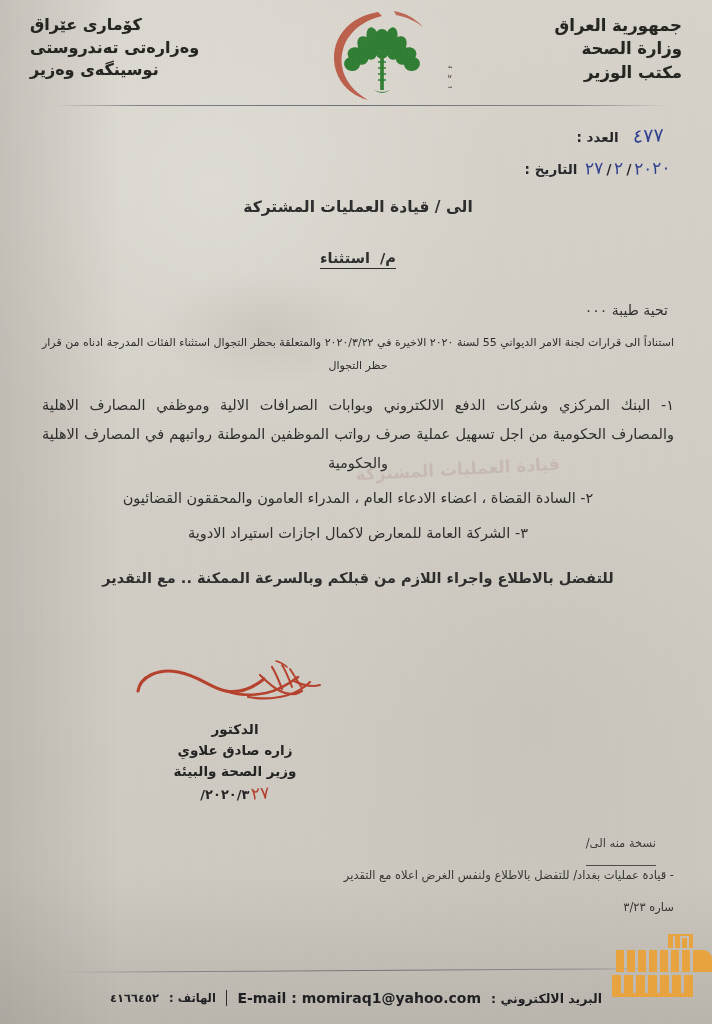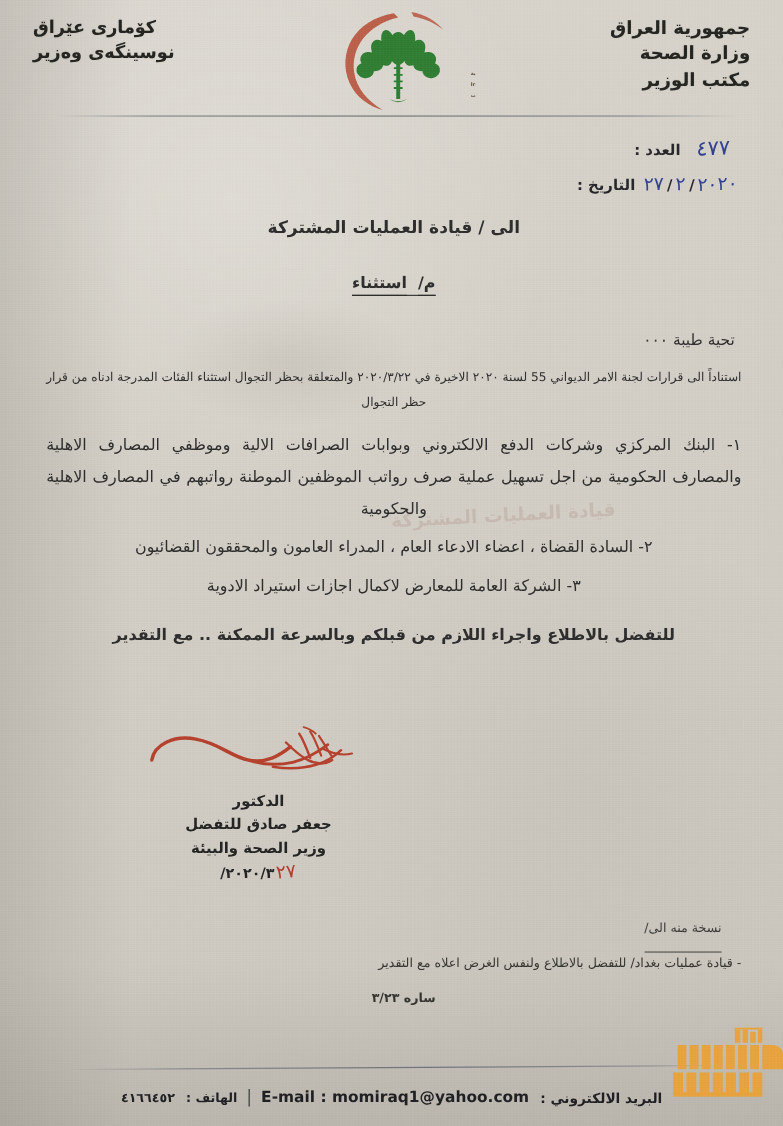--- a/index.html
+++ b/index.html
@@ -211,24 +211,22 @@
   .cc-title span { border-bottom: 1px solid #4a4a46; padding-bottom: 15px; }
   .cc-item {
     font-size: 11.5px;
     color: #34342f;
     text-align: right;
     letter-spacing: .2px;
   }
   .cc-sign {
     font-size: 11.5px;
     color: #34342f;
-    text-align: center;
     margin-top: 18px;
     letter-spacing: .5px;
-    font-weight: bold;
   }
 
   
   .footer-rule {
     position: absolute;
     bottom: 53px;
     left: 60px;
     right: 55px;
     height: 1px;
     background: linear-gradient(90deg, rgba(110,112,120,0) 0%, rgba(96,99,110,.6) 18%, rgba(86,90,102,.75) 55%, rgba(96,99,110,.55) 88%, rgba(110,112,120,0) 100%);
@@ -335,20 +333,21 @@
         </g>
 
         <text x="128" y="58" font-family="DejaVu Sans, sans-serif" font-size="4.6" font-weight="bold" fill="#5a4a3a" text-anchor="end">وزارة الصحة العراقية</text>
         <text x="128" y="68" font-family="DejaVu Sans, sans-serif" font-size="4.6" font-weight="bold" fill="#5a4a3a" text-anchor="end">Iraqi Ministry of Health</text>
         <text x="128" y="78" font-family="DejaVu Sans, sans-serif" font-size="4.6" font-weight="bold" fill="#5a4a3a" text-anchor="end">Founded 1920   تأسست</text>
       </svg>
     </div>
 
     <div class="hdr-block hdr-ku">
       <div>كۆماری عێراق</div>
+      <div>وه‌زاره‌تی ته‌ندروستی</div>
       <div>نوسینگه‌ی وه‌زیر</div>
     </div>
   </div>
 
   <div class="divider"></div>
 
   <div class="refbox">
     <div class="ref-line">
       <span class="handwrite">٤٧٧</span>
       <span class="ref-label">العدد :</span>
@@ -399,21 +398,21 @@
         <path d="M118 42 C130 44, 145 44, 158 40 C168 37, 175 32, 180 27" stroke-width="2.2"></path>
         <path d="M130 20 C136 26, 142 32, 150 36 C158 40, 166 40, 172 36" stroke-width="2.2"></path>
         <path d="M142 12 C146 18, 149 26, 152 34" stroke-width="2.2"></path>
         <path d="M152 10 C156 16, 159 24, 162 32" stroke-width="2"></path>
         <path d="M160 14 C164 20, 168 27, 172 33" stroke-width="1.9"></path>
         <path d="M146 6 C150 7, 154 9, 157 12" stroke-width="1.7"></path>
         <path d="M164 26 C172 30, 182 32, 190 30" stroke-width="2"></path>
       </g>
     </svg>
     <div class="sig-name">الدكتور</div>
-    <div class="sig-name">جعفر صادق للتفضل</div>
+    <div class="sig-name">زاره صادق علاوي</div>
     <div class="sig-name">وزير الصحة والبيئة</div>
     <div class="sig-date"><span class="hw-red">٢٧</span><span>٢٠٢٠/٣/</span></div>
   </div>
 
   <div class="cc">
     <div class="cc-title">
       <span>نسخة منه الى/</span>
     </div>
     <div class="cc-item">-   قيادة عمليات بغداد/ للتفضل بالاطلاع ولنفس الغرض اعلاه  مع التقدير</div>
     <div class="cc-sign">ساره  ٣/٢٣</div>

